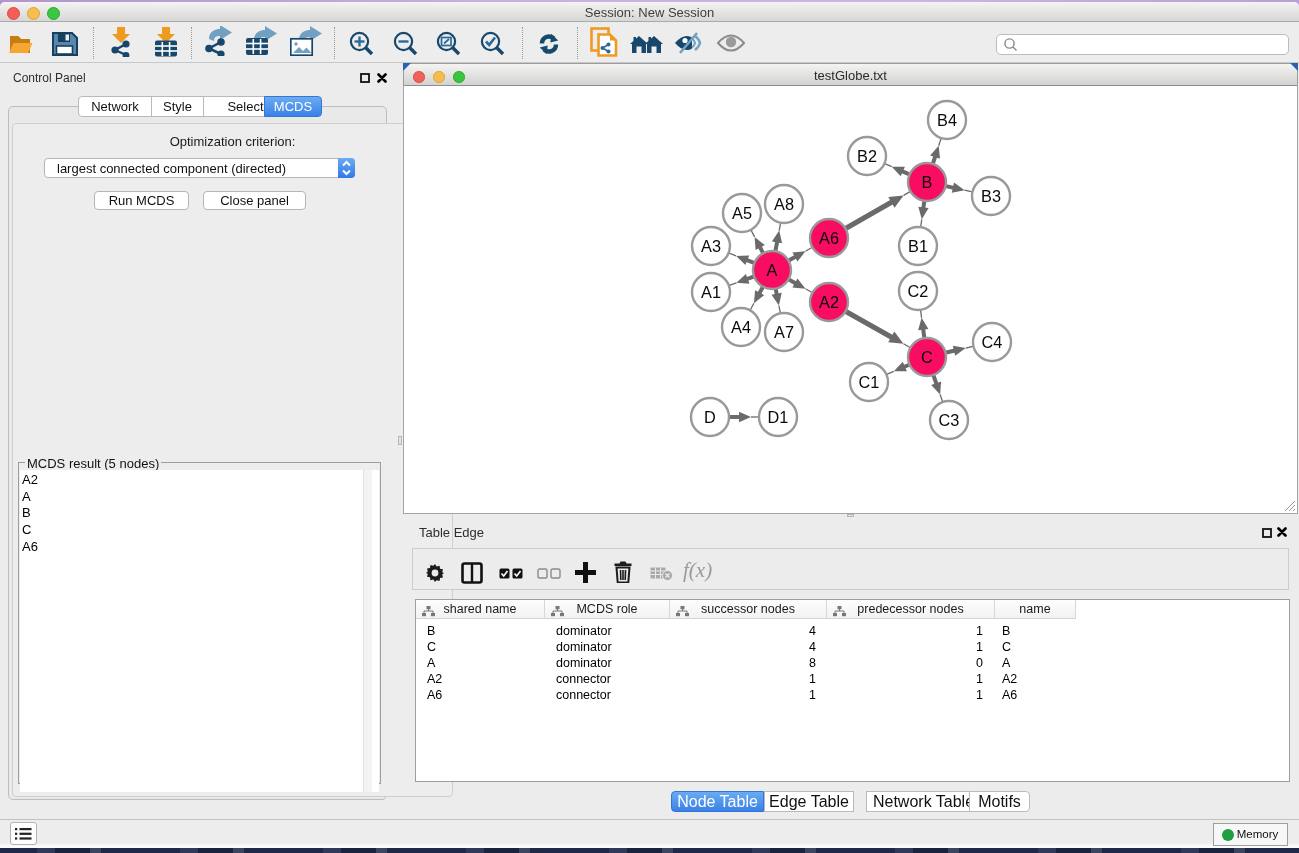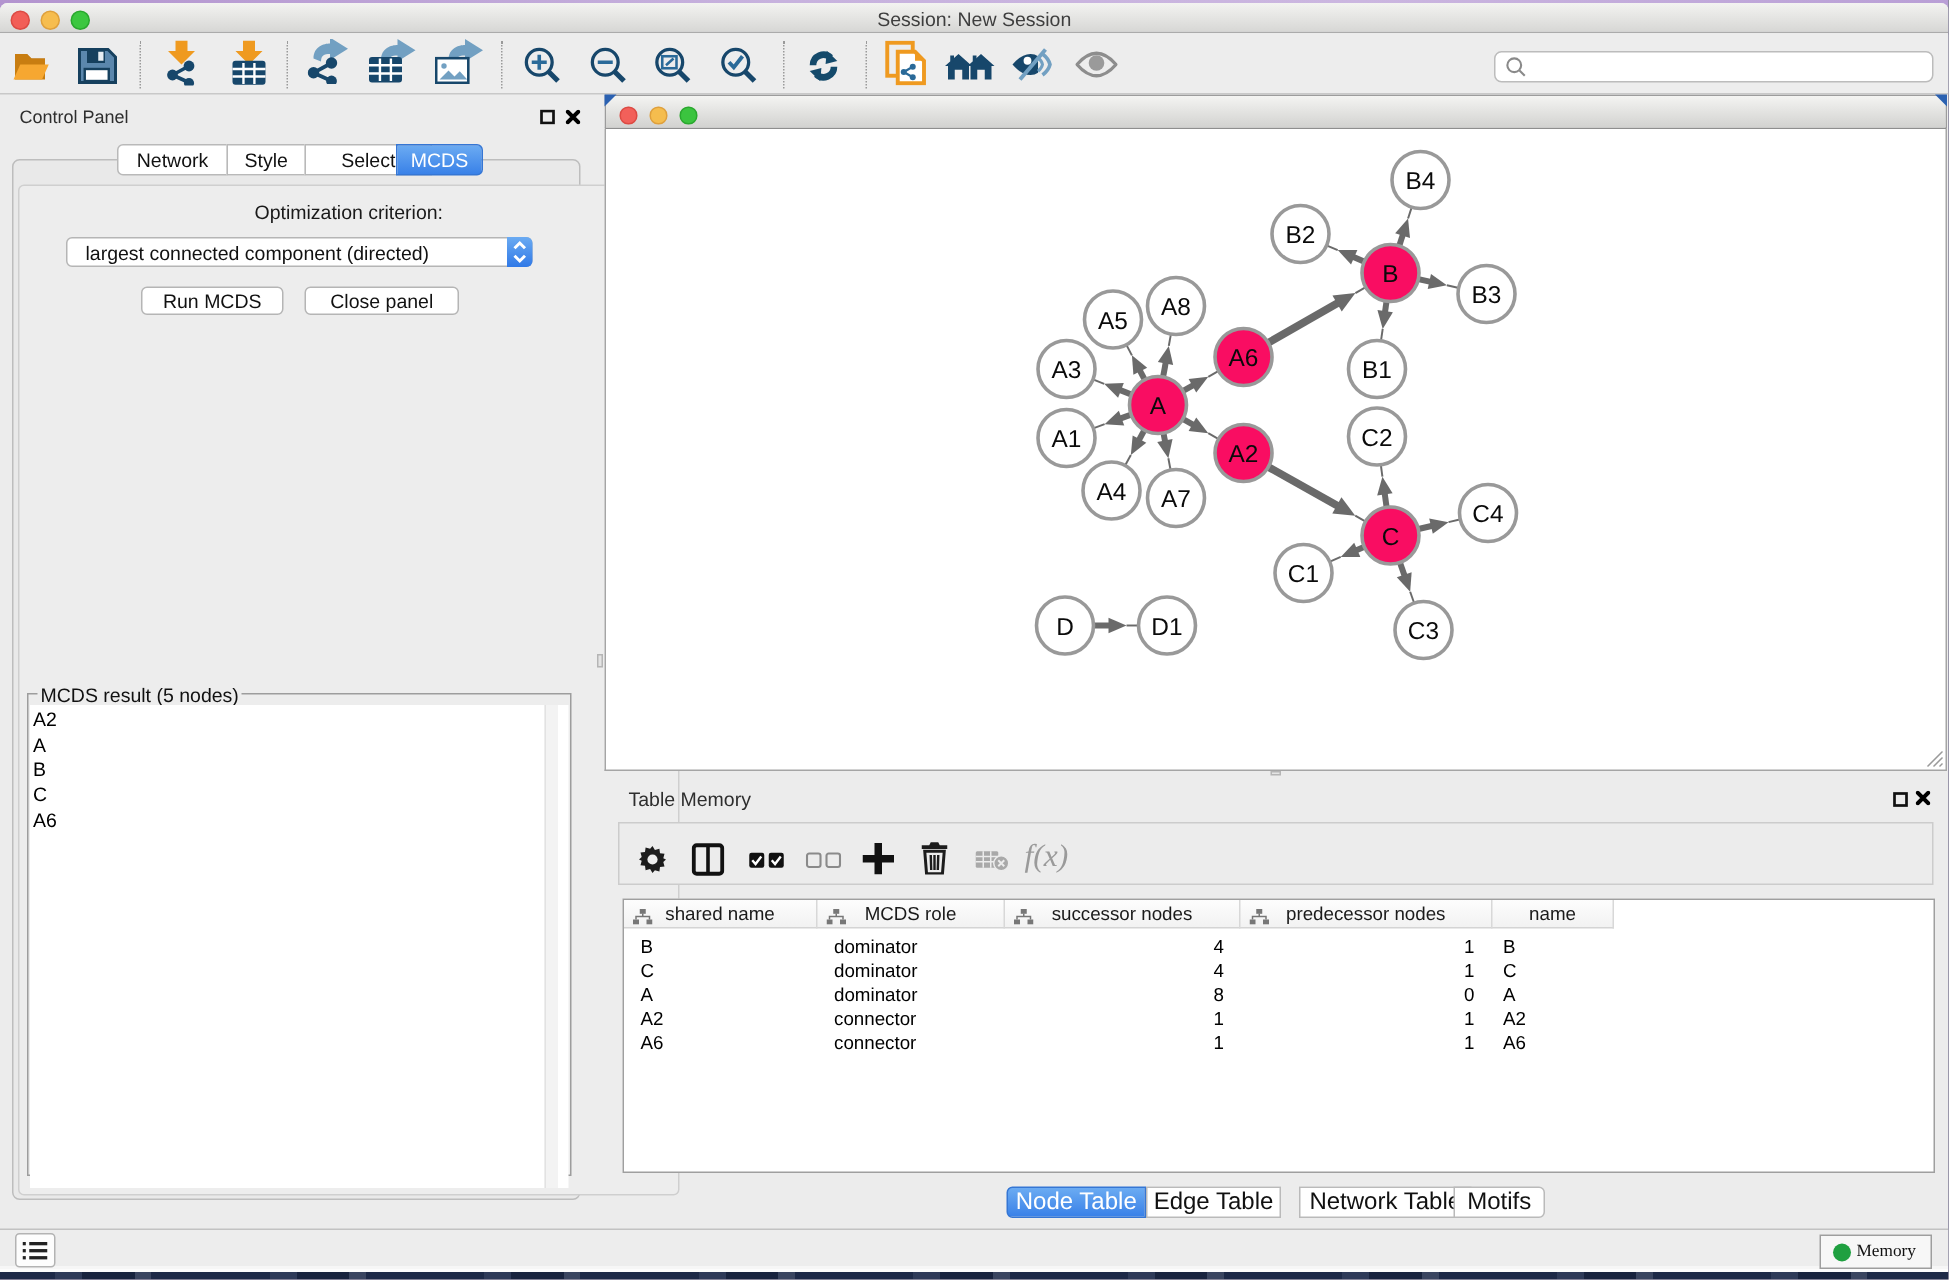--- a/index.html
+++ b/index.html
@@ -45,21 +45,21 @@
 #tp-toolbar{position:absolute;left:412px;top:548px;width:877px;height:42px;background:#ececec;border:1px solid #cccccc;}
 #tp-table{position:absolute;left:415px;top:599px;width:875px;height:183px;background:#fff;border:1px solid #9f9f9f;}
 #tp-header{position:absolute;left:0;top:0;height:19px;background:linear-gradient(#fdfdfd,#f2f2f2);border-bottom:1px solid #d4d4d4;}
 .hcell{position:absolute;top:0;height:19px;border-right:1px solid #d8d8d8;font-size:12.5px;color:#1a1a1a;text-align:center;line-height:18px;}
 .trow{position:absolute;font-size:12.5px;color:#000;height:16px;line-height:16px;}
 .ttab{position:absolute;top:0;height:21px;background:#fff;border:1px solid #bababa;font-size:16px;color:#111;text-align:center;line-height:20px;}
 .ttab.sel{background:linear-gradient(#6babf2,#3981e8);color:#fff;border-color:#3576d4;}
 
 #statusbar{position:absolute;left:0;top:819px;width:1299px;height:29px;background:linear-gradient(#ededed 0 24px,#f6f6f6 24px 26px,#fcfcfc 26px 29px);border-top:1px solid #c2c2c2;}
 #listbtn{position:absolute;left:10px;top:2px;width:27px;height:23px;background:#fdfdfd;border:1px solid #b3b3b3;border-radius:3px;}
-#membtn{position:absolute;right:11px;top:3px;width:75px;height:23px;background:#f7f7f7;border:1px solid #9e9e9e;font-size:11.5px;color:#111;line-height:21px;text-align:center;padding-left:14px;font-family:Liberation Serif, serif;}
+#membtn{position:absolute;right:11px;top:3px;width:75px;height:23px;background:#f7f7f7;border:1px solid #9e9e9e;font-size:11.5px;color:#111;line-height:21px;text-align:center;padding-left:14px;}
 #memdot{position:absolute;left:8px;top:5px;width:12px;height:12px;border-radius:50%;background:#1fa040;}
 #darkstrip{position:absolute;left:0;top:848px;width:1299px;height:5px;background:repeating-linear-gradient(90deg,#1d2947 0 37px,#2e3a58 37px 55px,#18233e 55px 90px,#3a4560 90px 101px,#1d2947 101px 143px);}
 </style></head>
 <body>
 <div id="app">
 <div id="win">
 <div id="titlebar">
         <div id="titletext">Session: New Session</div>
 <div class="tl t1"></div>
         <div class="tl t2"></div>
@@ -211,20 +211,21 @@
         <div id="fslegend">MCDS result (5 nodes)</div>
 <div id="fswhite">
           <div id="fslist">A2<br>A<br>B<br>C<br>A6</div>
 <div id="fsscroll"></div>
         </div>
       </div>
 <div id="iwin">
 <div class="bluecorner" style="left:0;border-width:8px 8px 0 0;border-color:#2b61b1 transparent transparent transparent;"></div>
 <div class="bluecorner" style="right:0;border-width:0 8px 8px 0;border-color:transparent #2b61b1 transparent transparent;"></div>
 <div id="iwin-tb">
+          <div id="iwin-title">testGlobe.txt</div>
 <div class="tl t1"></div>
           <div class="tl t2"></div>
           <div class="tl t3"></div>
         </div>
 <div id="canvas"><svg width="893" height="426" viewBox="404 86 893 426" font-family="Liberation Sans,sans-serif">
             <line x1="772.0" y1="270.0" x2="746.7" y2="279.1" stroke="#6a6a6a" stroke-width="4.0"></line>
 <polygon points="736.4,282.8 745.9,273.9 749.5,283.7" fill="#6a6a6a"></polygon>
 <line x1="736.4" y1="282.8" x2="727.9" y2="285.9" stroke="#6a6a6a" stroke-width="1.3"></line>
 <line x1="772.0" y1="270.0" x2="746.4" y2="259.9" stroke="#6a6a6a" stroke-width="4.0"></line>
 <polygon points="736.1,255.9 749.2,255.4 745.4,265.1" fill="#6a6a6a"></polygon>
@@ -327,21 +328,21 @@
             <g stroke="#9a9a9a" stroke-width="1">
               <line x1="12" y1="2" x2="2" y2="12"></line>
               <line x1="12" y1="6" x2="6" y2="12"></line>
               <line x1="12" y1="10" x2="10" y2="12"></line>
             </g>
           </svg>
 </div>
       </div>
 <div class="abs" style="left:398px;top:436px;width:4px;height:9px;background:#e4e4e4;border:1px solid #b5b5b5;"></div>
 <div class="abs" style="left:847px;top:514px;width:7px;height:3px;background:#e4e4e4;border:1px solid #b5b5b5;"></div>
-<div id="tp-title">Table Memory</div>
+<div id="tp-title">Table Edge</div>
 <svg class="abs" style="left:1262px;top:528px" width="10" height="10" viewBox="0 0 10 10">
         <rect x="1" y="1" width="8" height="8" fill="none" stroke="#111" stroke-width="1.8"></rect>
       </svg>
 <svg class="abs" style="left:1277px;top:527px" width="10" height="10" viewBox="0 0 10 10">
         <path d="M1.5 1.5 L8.5 8.5 M8.5 1.5 L1.5 8.5" stroke="#000" stroke-width="2.6" stroke-linecap="round"></path>
       </svg>
 <div id="tp-toolbar"></div>
       <svg class="abs" style="left:426px;top:564px" width="18" height="18" viewBox="0 0 18 18">
         <path d="M9 0 l1.6 2.6 3-0.8 0.4 3 3 0.4-0.8 3L18 9l-1.8 1.6 0.8 3-3 0.4-0.4 3-3-0.8L9 18l-1.6-2.6-3 0.8-0.4-3-3-0.4 0.8-3L0 9l1.8-1.6-0.8-3 3-0.4 0.4-3 3 0.8z" fill="#1c1c1c"></path>
         <circle cx="9" cy="9" r="3.4" fill="#ececec"></circle>

